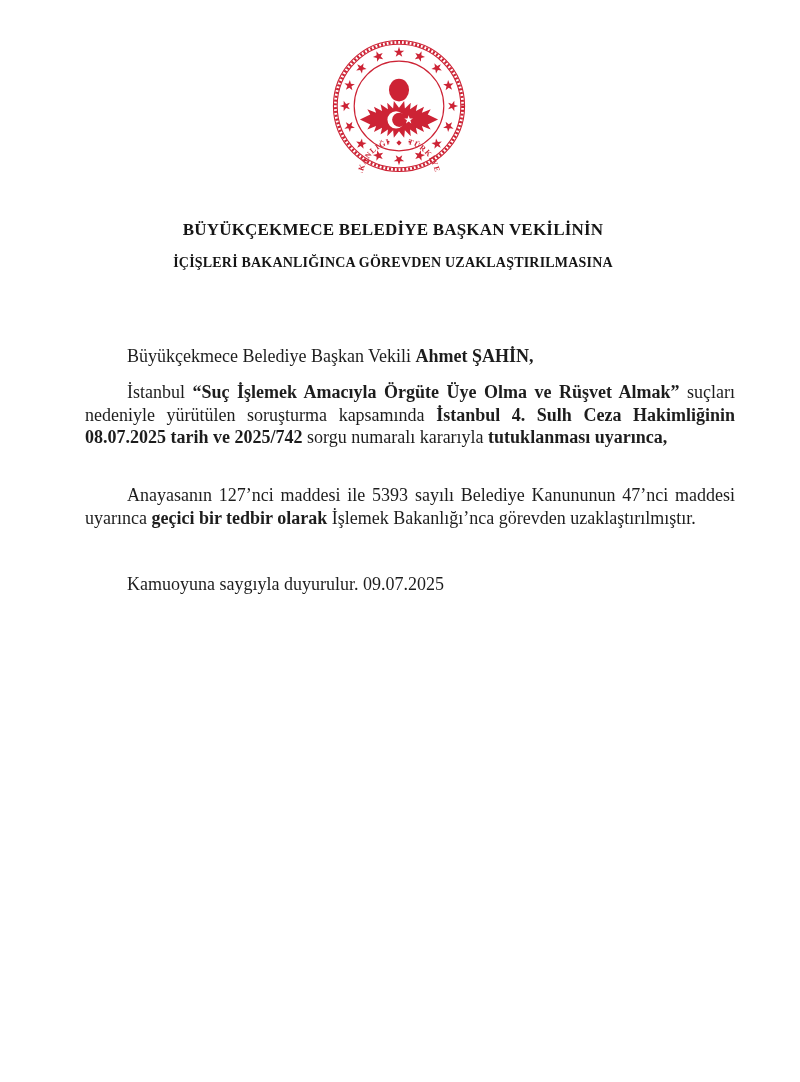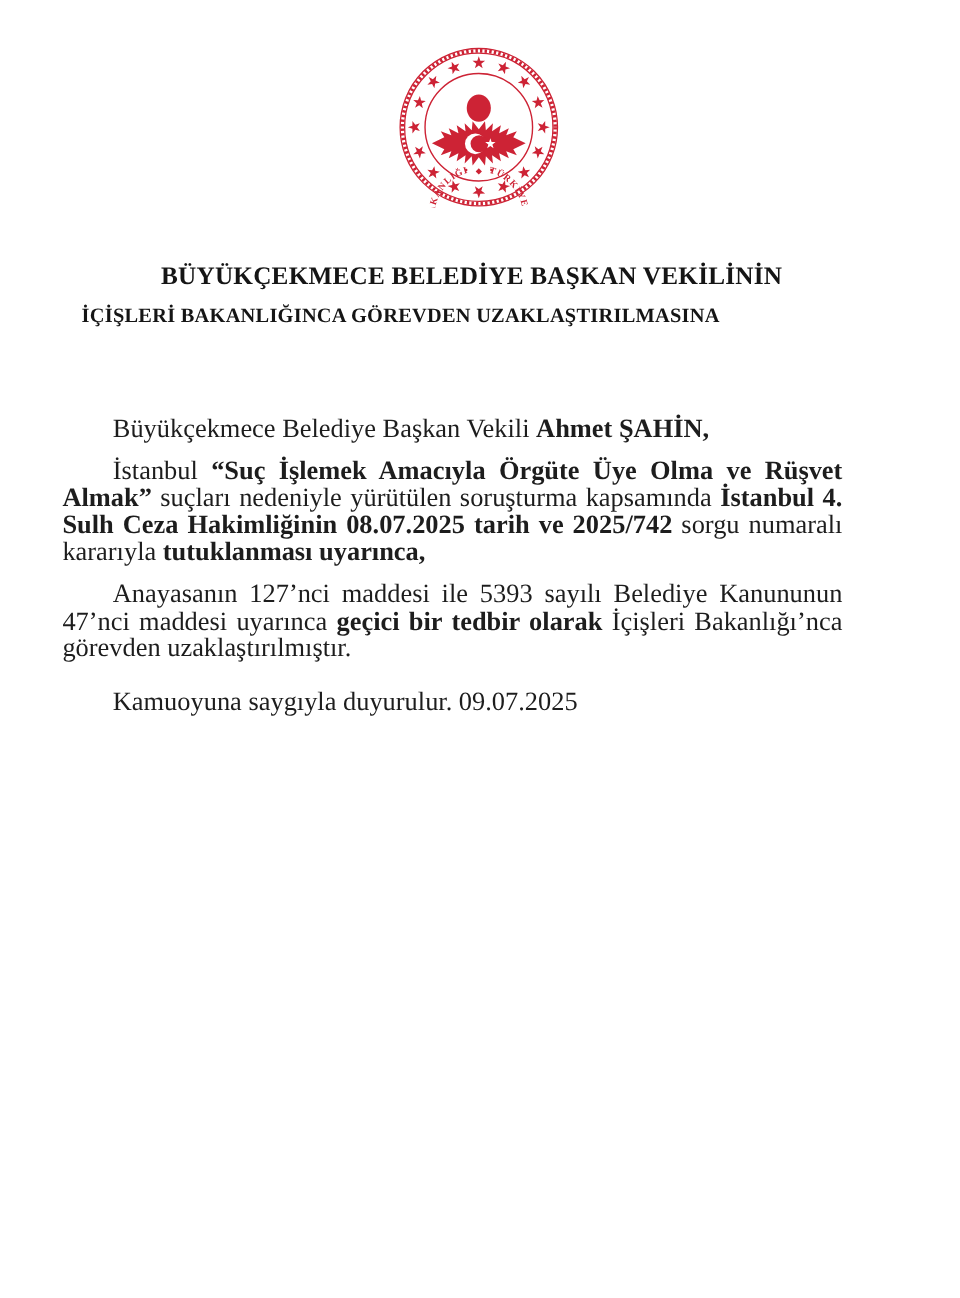--- a/index.html
+++ b/index.html
@@ -26,40 +26,41 @@
     letter-spacing: 1.05px;
   }
   .title-line1 {
     position: absolute;
     left: 68px;
     width: 650px;
     top: 217px;
     line-height: 26px;
     text-align: center;
     font-weight: bold;
-    font-size: 21px;
+    font-size: 17px;
     letter-spacing: 0.2px;
     color: #151515;
   }
   .title-rest {
     position: absolute;
     left: 68px;
     width: 650px;
     top: 250px;
     line-height: 25px;
+    text-align: center;
     font-weight: bold;
-    font-size: 17px;
+    font-size: 14px;
     letter-spacing: 0.2px;
     color: #151515;
   }
   .para {
     position: absolute;
-    left: 52px;
+    left: 85px;
     width: 650px;
-    font-size: 22px;
+    font-size: 18px;
     line-height: 22.5px;
     text-indent: 42px;
     margin: 0;
   }
   .justify { text-align: justify; }
   .p1 { top: 345px; line-height: 23px; }
   .p2 { top: 381px; }
   .p3 { top: 484px; }
   .closing { top: 573px; line-height: 23px; }
   .bold { font-weight: bold; }
@@ -123,17 +124,17 @@
 
   <div class="title-line1">BÜYÜKÇEKMECE BELEDİYE BAŞKAN VEKİLİNİN</div>
   <div class="title-rest">
     <div>İÇİŞLERİ BAKANLIĞINCA GÖREVDEN UZAKLAŞTIRILMASINA</div>
   </div>
 
   <p class="para p1"><span>Büyükçekmece Belediye Başkan Vekili </span><span class="bold">Ahmet ŞAHİN,</span></p>
 
   <p class="para p2 justify"><span>İstanbul </span><span class="bold">“Suç İşlemek Amacıyla Örgüte Üye Olma ve Rüşvet Almak”</span><span> suçları nedeniyle yürütülen soruşturma kapsamında </span><span class="bold">İstanbul 4. Sulh Ceza Hakimliğinin 08.07.2025 tarih ve 2025/742</span><span> sorgu numaralı kararıyla </span><span class="bold">tutuklanması uyarınca,</span></p>
 
-  <p class="para p3 justify"><span>Anayasanın 127’nci maddesi ile 5393 sayılı Belediye Kanununun 47’nci maddesi uyarınca </span><span class="bold">geçici bir tedbir olarak</span><span> İçişleri Bakanlığı’nca görevden uzaklaştırılmıştır.</span></p>
+  <p class="para p3 justify"><span>Anayasanın 127’nci maddesi ile 5393 sayılı Belediye Kanununun 47’nci maddesi uyarınca </span><span class="bold">geçici bir tedbir olarak</span><span> İşlemek Bakanlığı’nca görevden uzaklaştırılmıştır.</span></p>
 
   <p class="para closing">Kamuoyuna saygıyla duyurulur. 09.07.2025</p>
 
 </div>
 
 </body></html>

